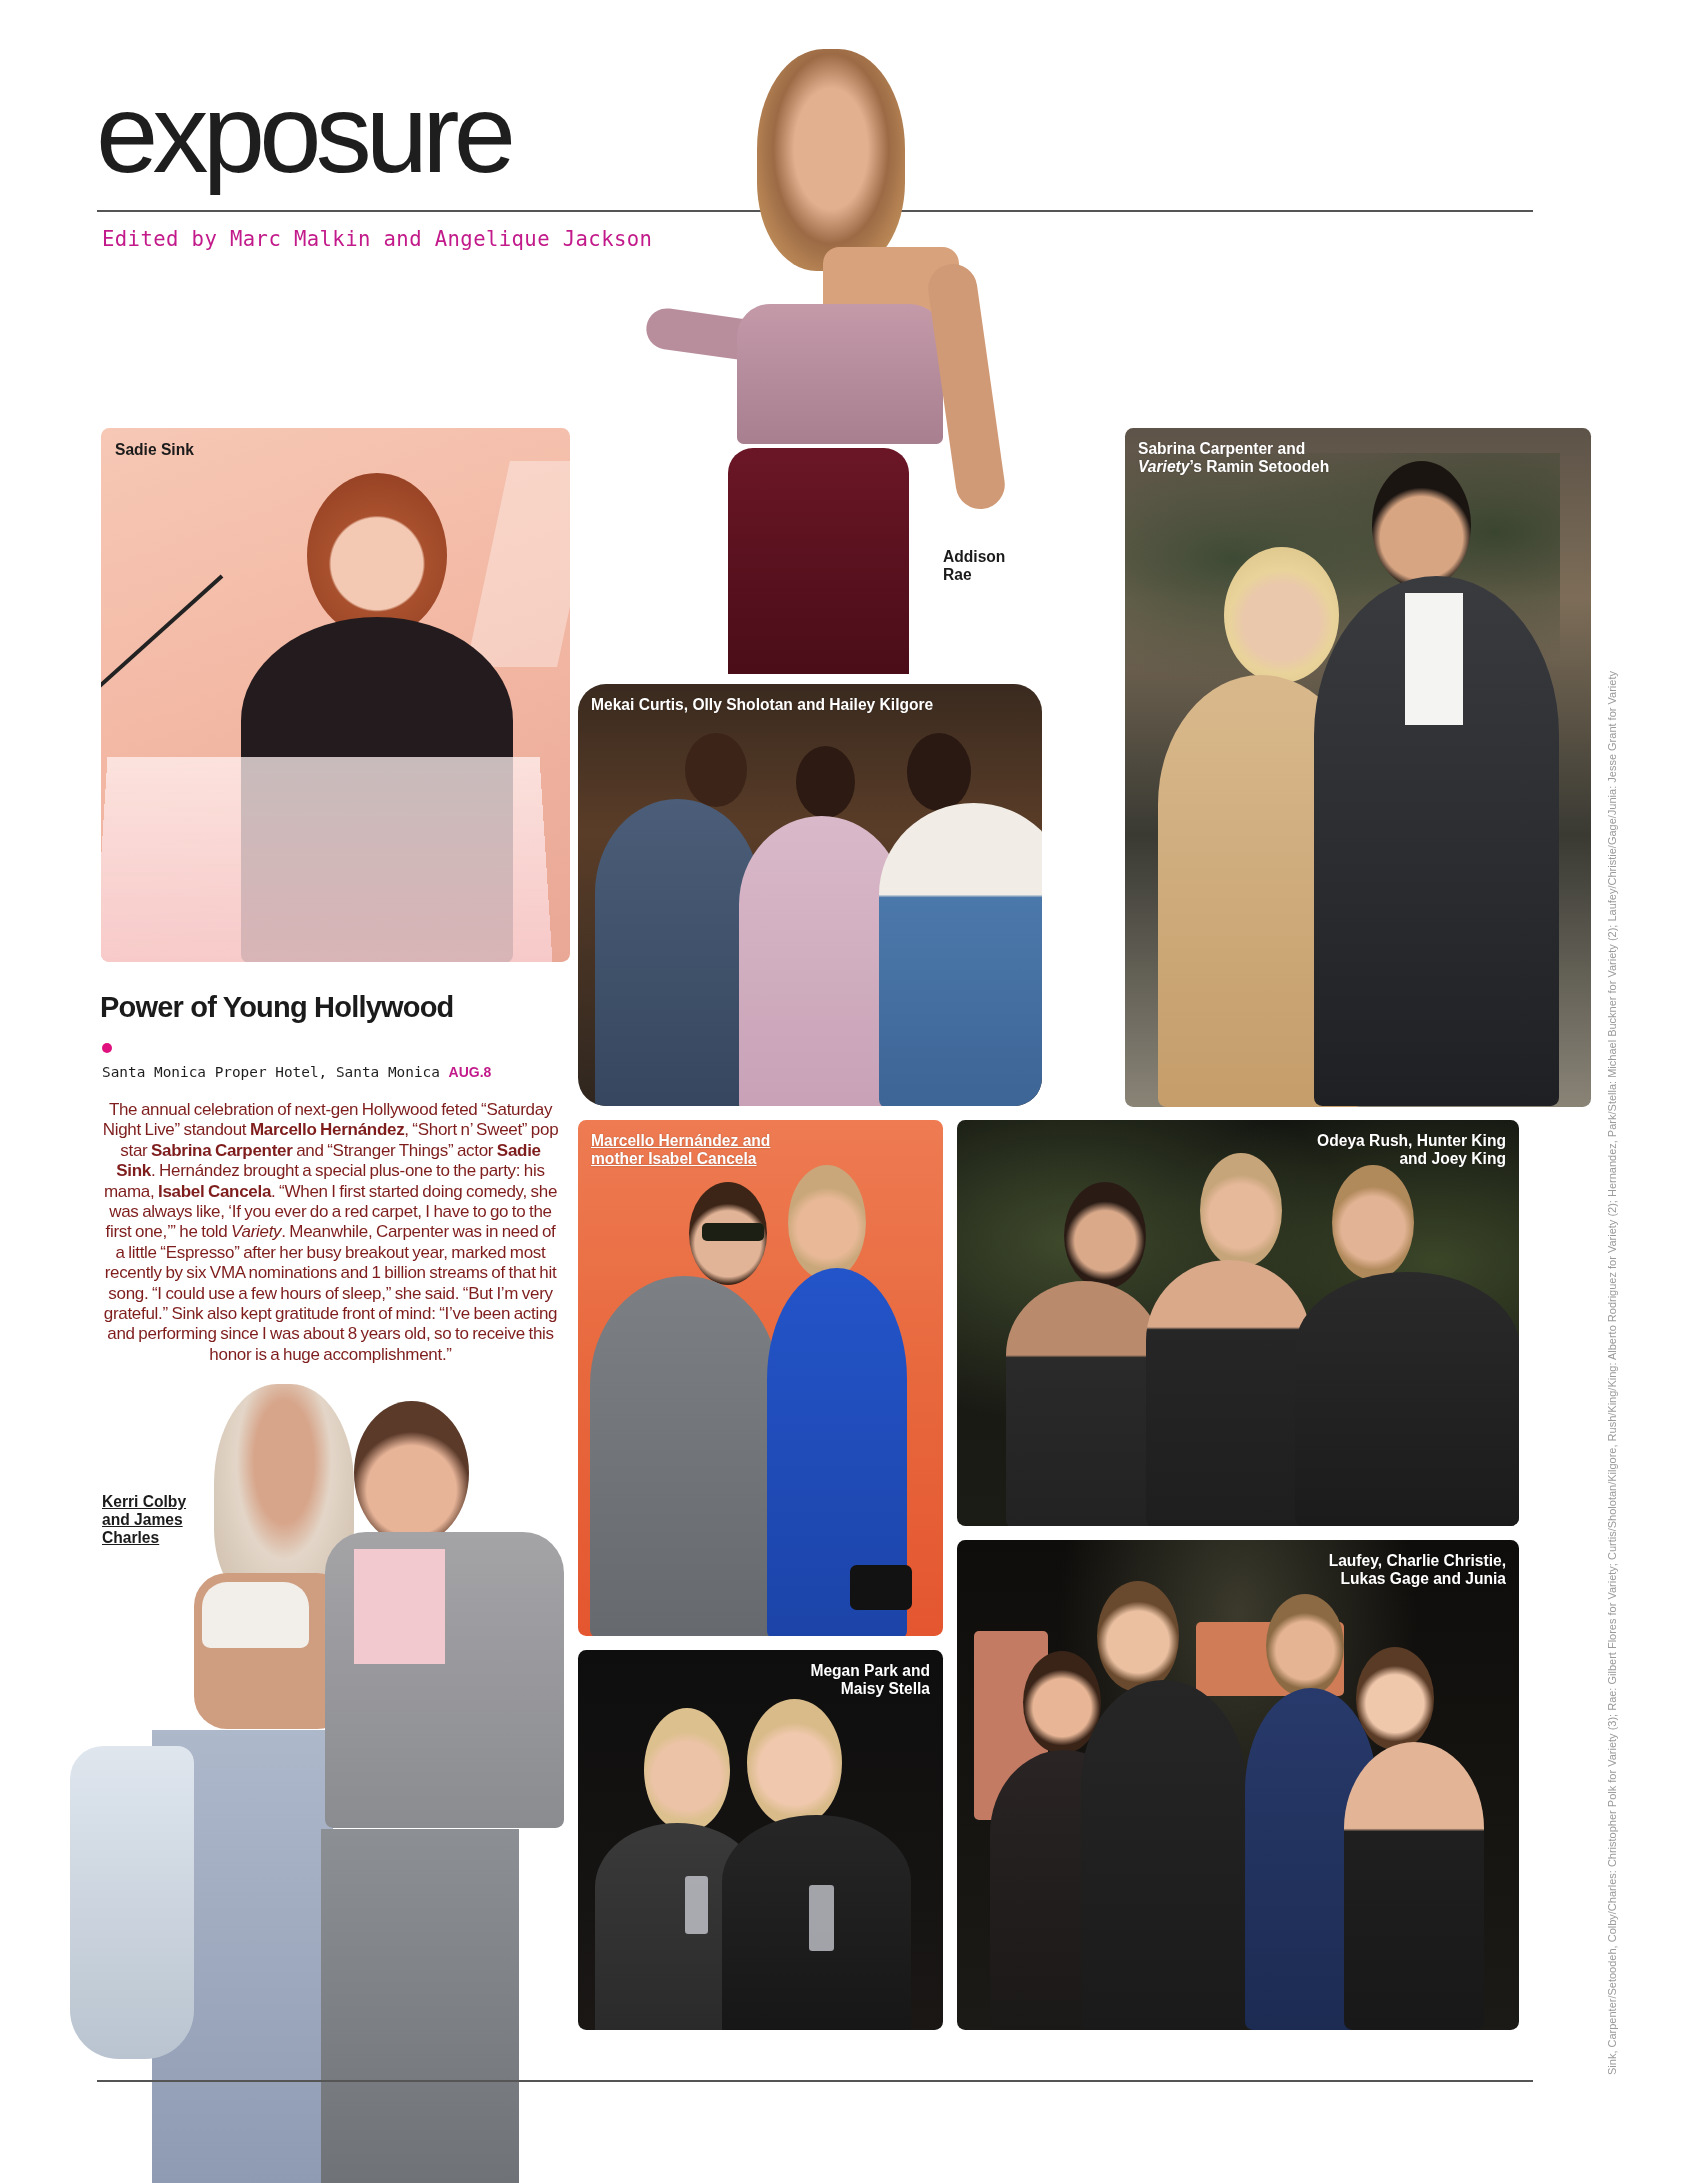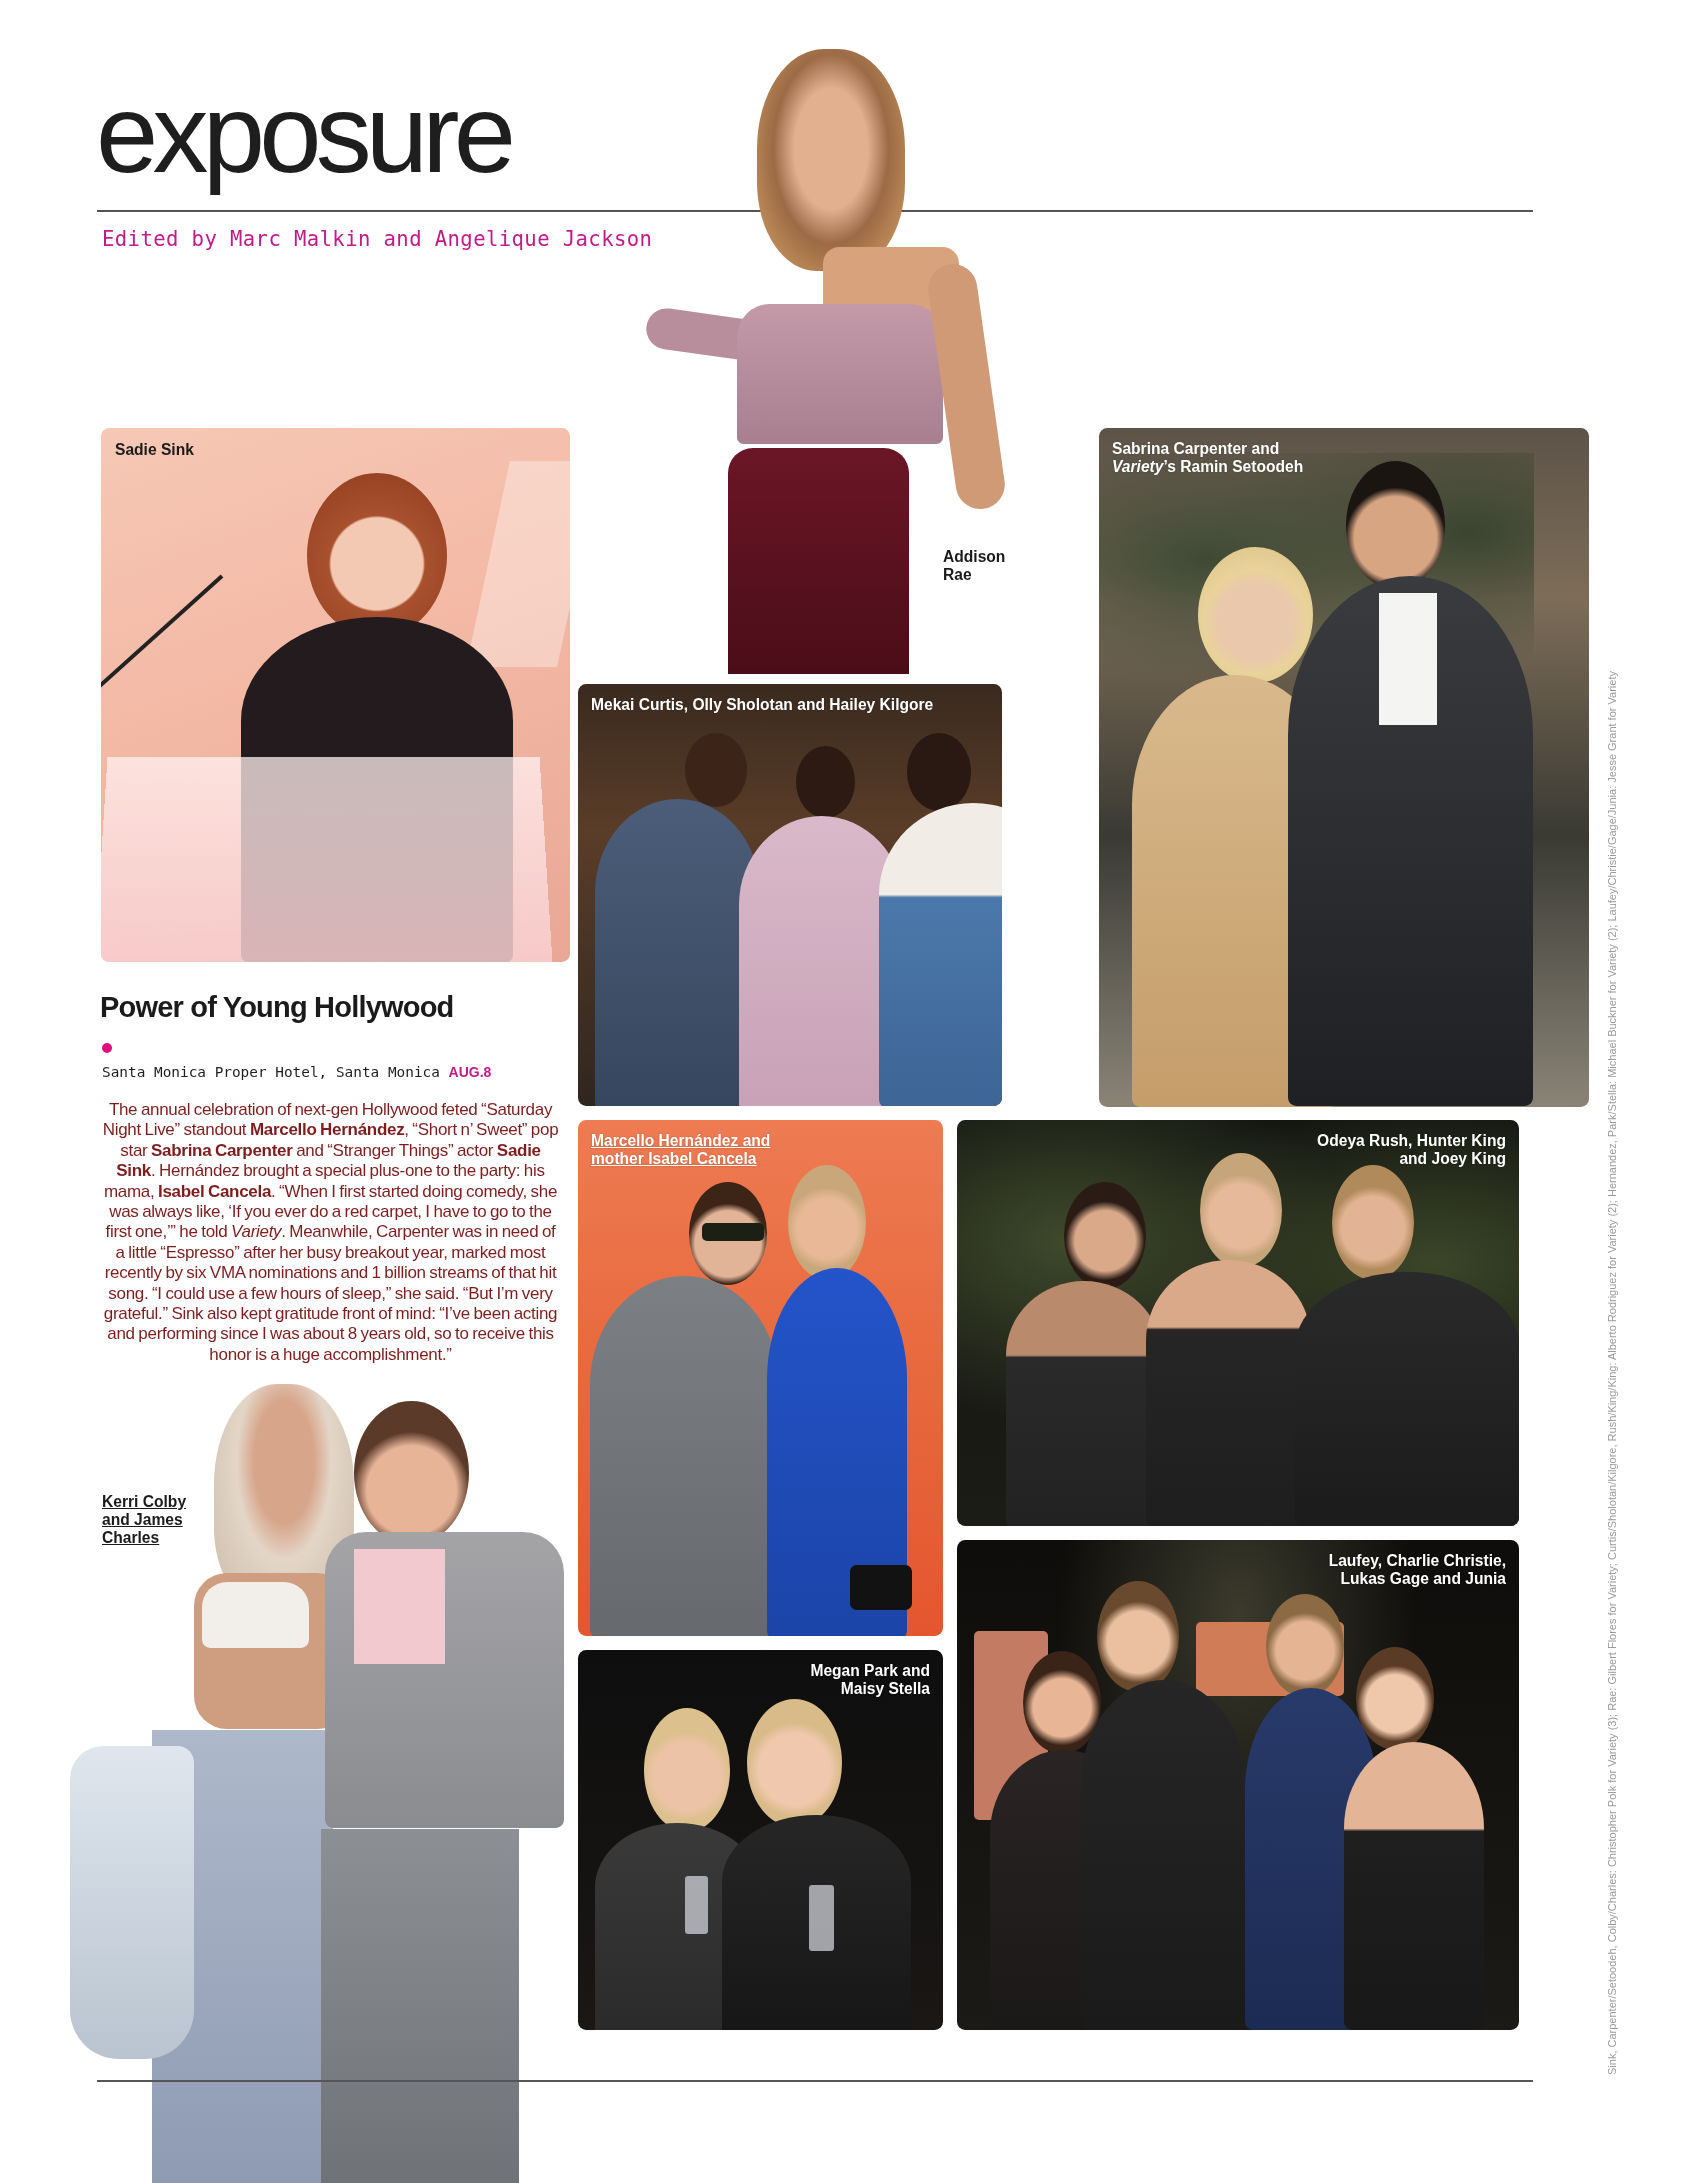--- a/index.html
+++ b/index.html
@@ -73,31 +73,31 @@
   <div class="abs" style="left:0; top:264px; width:107px; height:41px; background:#b88e9d; border-radius:49px 8.2px 33px 49px; transform:rotate(8deg);"></div>
   <div class="abs" style="left:91px; top:255px; width:206px; height:140px; background:linear-gradient(180deg,#c49aa9,#a77f8f); border-radius:33px 33px 6.6px 6.6px;"></div>
   <div class="abs" style="left:296px; top:214px; width:49px; height:247px; background:#d19a76; border-radius:25px; transform:rotate(-8deg);"></div>
   <div class="abs" style="left:82px; top:399px; width:181px; height:226px; background:linear-gradient(180deg,#6b1626,#4a0d18); border-radius:25px 25px 0 0;"></div>
 </div>
 <div class="cutout-cap" style="left:914px; top:548px;margin-left:29px;">
   <div>Addison</div>
   <div>Rae</div>
 </div>
 
-<div class="photo" style="left:578px; top:684px; width:424px; height:422px; background:linear-gradient(180deg,#3a2a1f 0%,#5a3d28 35%,#2f261f 100%);">
+<div class="photo" style="left:578px; top:684px; width:464px; height:422px; background:linear-gradient(180deg,#3a2a1f 0%,#5a3d28 35%,#2f261f 100%);border-radius:28px;">
   <div class="head" style="left:107px; top:49px; width:62px; height:74px; background:#3c2418;"></div>
   <div class="fig" style="left:16.5px; top:115px; width:165px; height:313px; background:linear-gradient(180deg,#4b5d78,#36465e);"></div>
   <div class="head" style="left:218px; top:62px; width:59px; height:72px; background:#2d1a12;"></div>
   <div class="fig" style="left:161px; top:132px; width:165px; height:296px; background:linear-gradient(180deg,#d9b9c9,#c8a1b6);"></div>
   <div class="head" style="left:329px; top:49px; width:64px; height:78px; background:#2a1812;"></div>
   <div class="fig" style="left:301px; top:119px; width:189px; height:305px; background:linear-gradient(180deg,#f1ede6 0%,#f1ede6 30%,#4b78ab 31%,#3d6595 100%);"></div>
   <div class="cap" style="left:13px; top:11.5px;">Mekai Curtis, Olly Sholotan and Hailey Kilgore</div>
 </div>
 
-<div class="photo" style="left:1099px; top:428px; width:466px; height:679px; background:linear-gradient(180deg,#5d5348 0%,#7d6d58 25%,#3a3a33 60%,#8a8477 100%);padding-left:24px;">
+<div class="photo" style="left:1125px; top:428px; width:466px; height:679px; background:linear-gradient(180deg,#5d5348 0%,#7d6d58 25%,#3a3a33 60%,#8a8477 100%);">
   <div class="abs" style="left:0; top:25px; width:435px; height:264px; background:radial-gradient(ellipse at 25% 40%,#3e4a35 0%,transparent 55%),radial-gradient(ellipse at 85% 30%,#3a4530 0%,transparent 50%);"></div>
   <div class="head" style="left:99px; top:119px; width:115px; height:136px; background:radial-gradient(circle at 50% 55%,#eac8ac 40%,#e9d39a 55%,#d8c186 100%);"></div>
   <div class="fig" style="left:33px; top:247px; width:206px; height:432px; background:linear-gradient(180deg,#d9b98c,#c49d6a);"></div>
   <div class="head" style="left:247px; top:33px; width:99px; height:128px; background:radial-gradient(circle at 50% 60%,#d8a582 45%,#1b1512 55%);"></div>
   <div class="fig" style="left:189px; top:148px; width:245px; height:530px; background:linear-gradient(180deg,#3a3b3f,#1f2024);"></div>
   <div class="abs" style="left:280px; top:165px; width:58px; height:132px; background:#f4f4f2;"></div>
   <div class="cap" style="left:13px; top:11.5px;">
     <div>Sabrina Carpenter and</div>
     <div><i>Variety</i><span>’s Ramin Setoodeh</span></div>
   </div>

